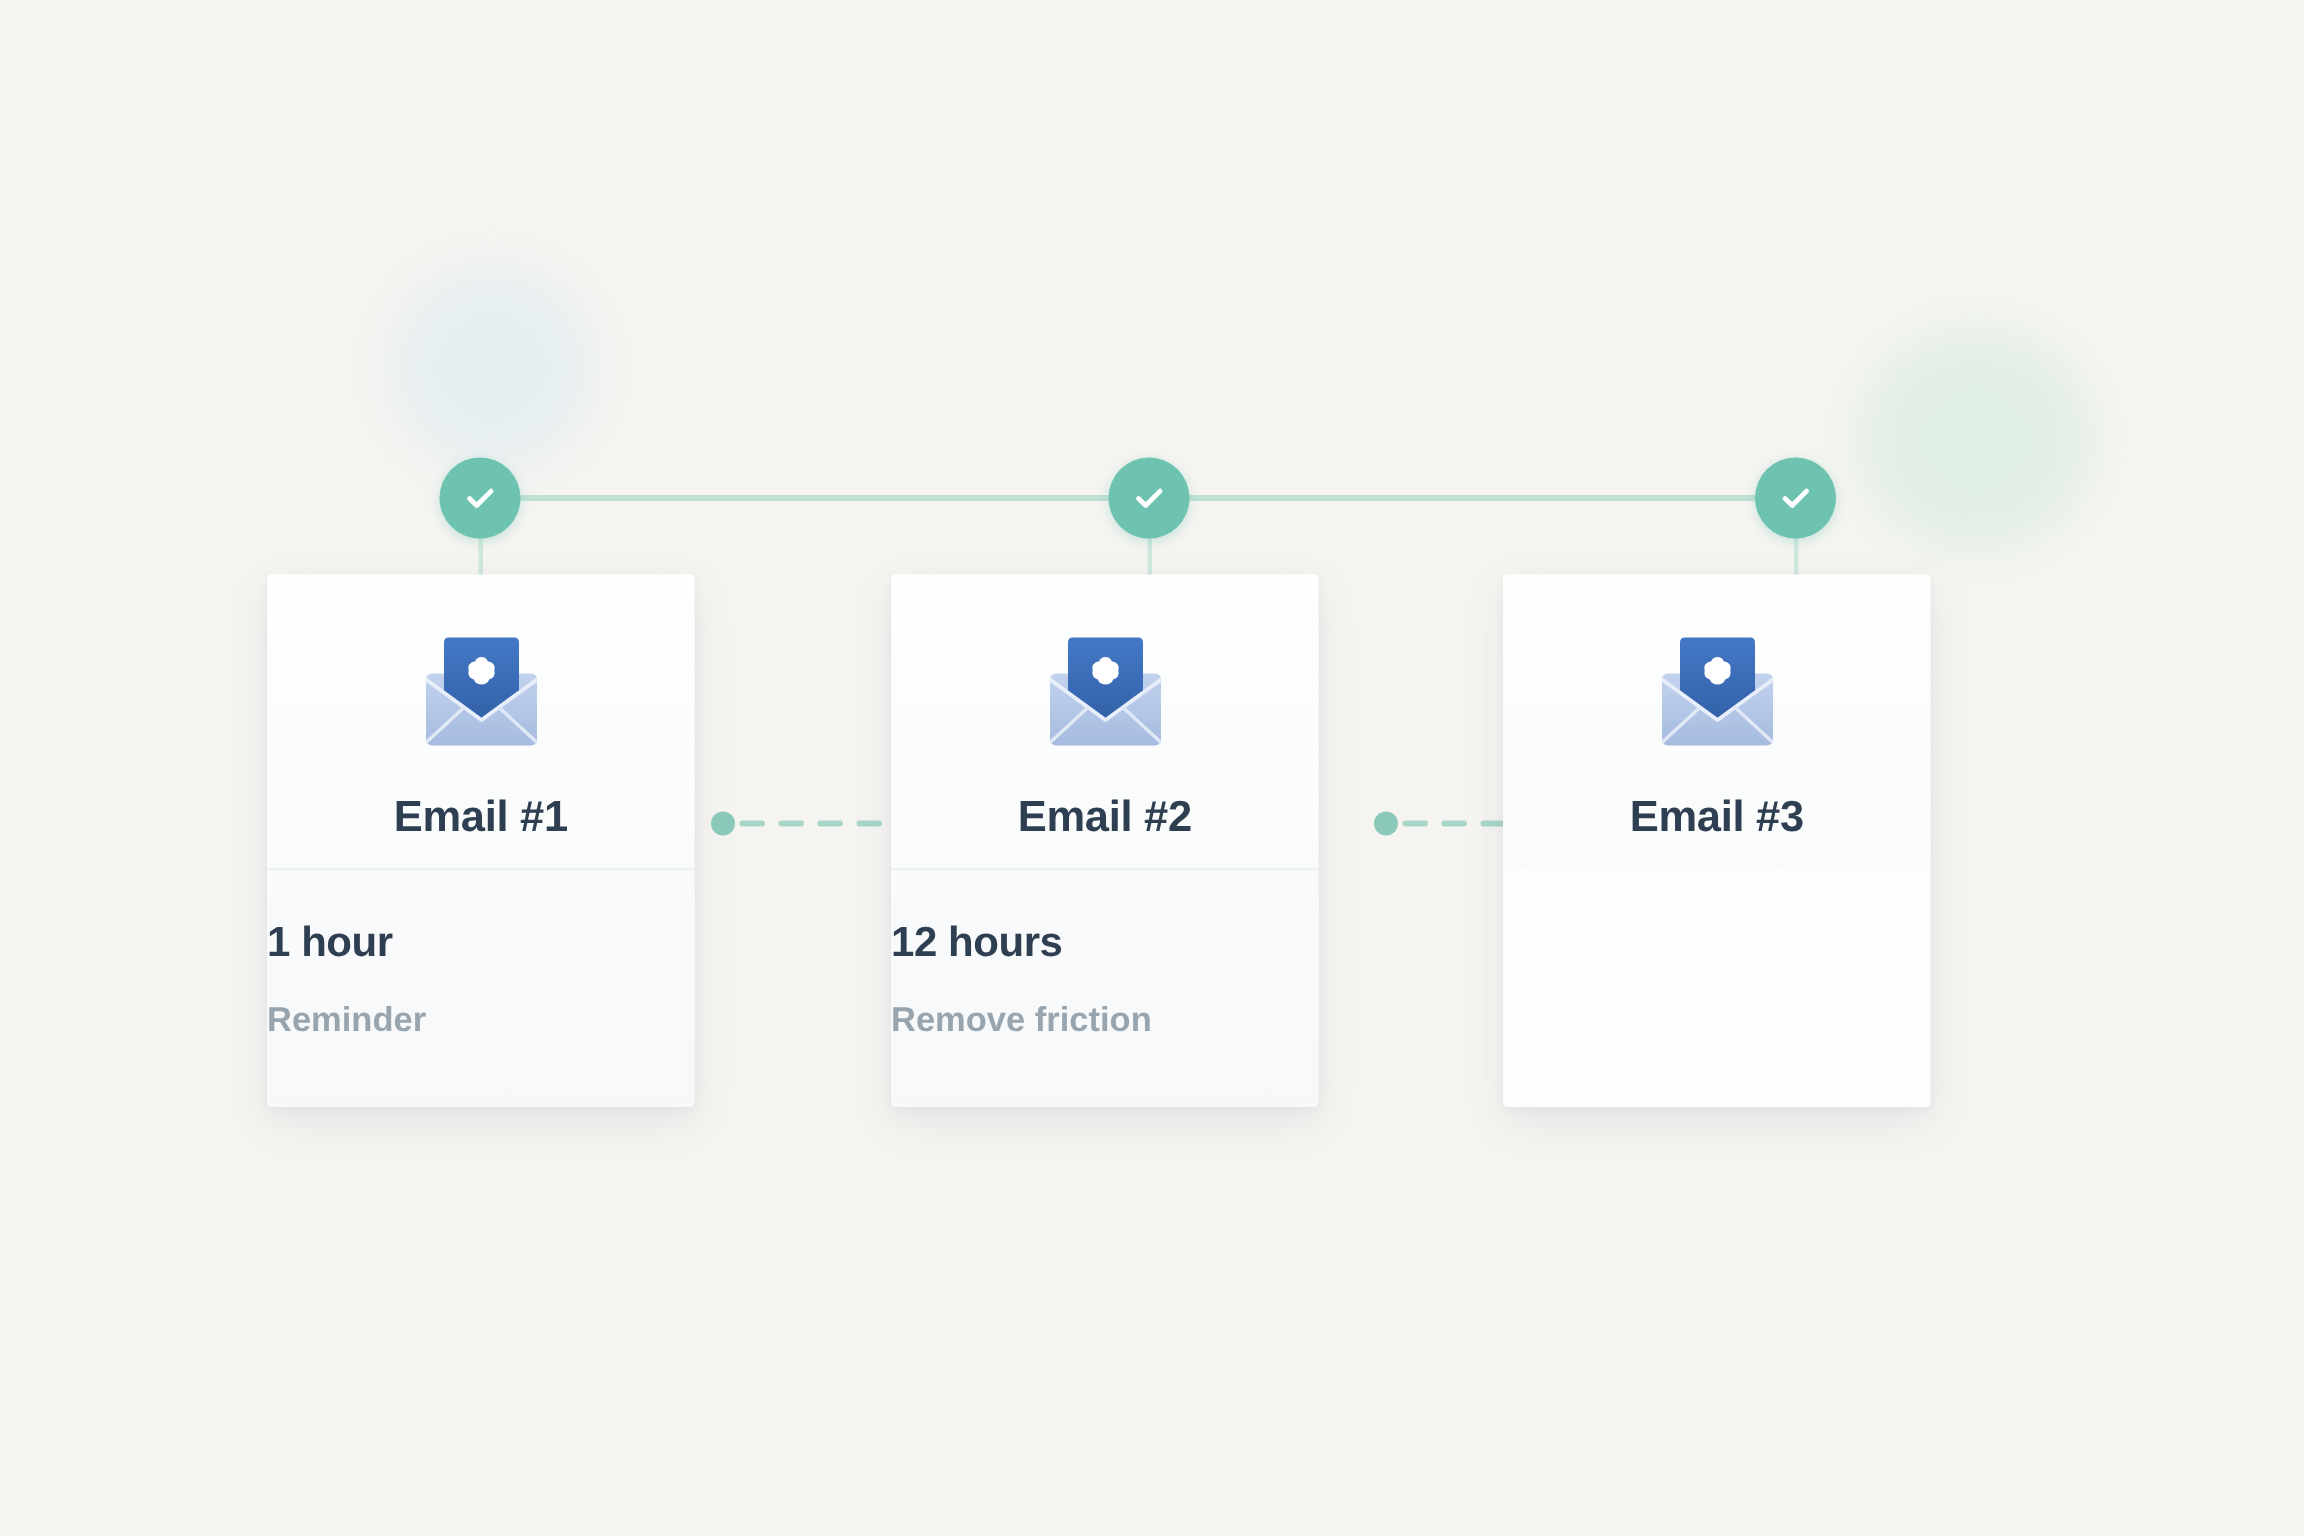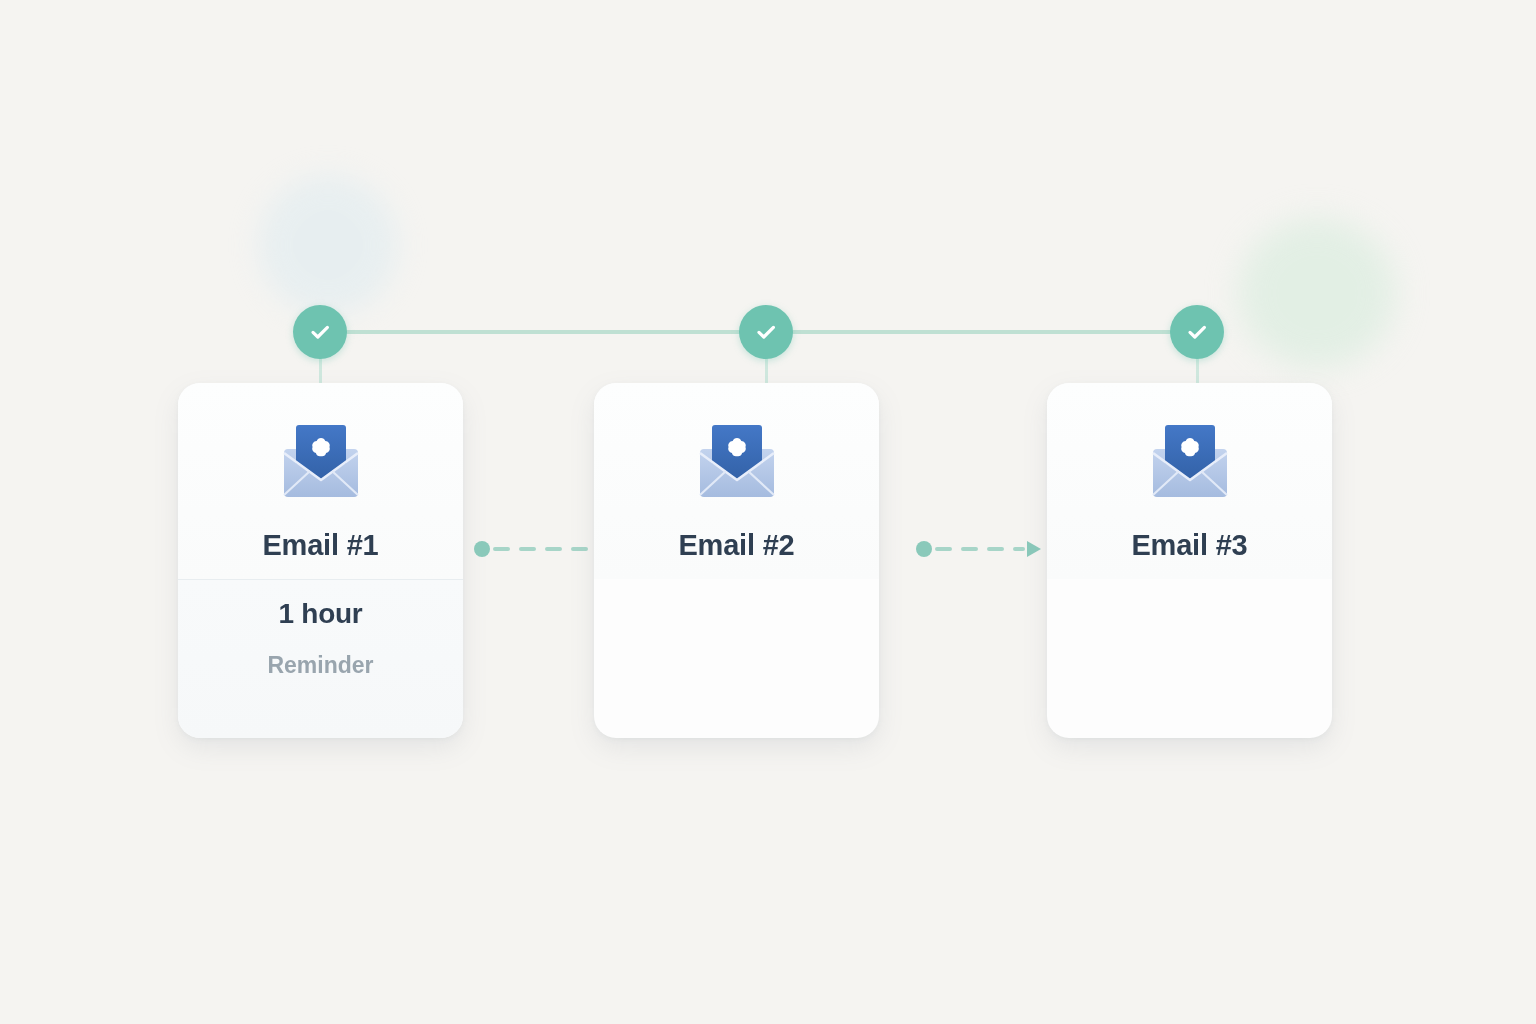--- a/index.html
+++ b/index.html
@@ -82,21 +82,21 @@
     background: #cfe8de;
     border-radius: 2px;
   }
 
   
   .card {
     position: absolute;
     top: 383px;
     width: 285px;
     height: 355px;
-    border-radius: 22px;
+    border-radius: 3px;
     background: #fdfdfd;
     box-shadow: 0 10px 26px rgba(120,135,150,.13),
                 0 2px 5px rgba(120,135,150,.07);
     overflow: hidden;
     display: flex;
     flex-direction: column;
   }
   .card-top {
     flex: 0 0 196px;
     background: linear-gradient(180deg, #fdfefe 0%, #fafbfb 100%);
@@ -105,22 +105,21 @@
     align-items: center;
     justify-content: flex-start;
     padding-top: 36px;
   }
   .card-bottom {
     flex: 1 1 auto;
     background: linear-gradient(180deg, #f8fafb 0%, #f6f8f9 100%);
     border-top: 1px solid #e8edf0;
     display: flex;
     flex-direction: column;
-    align-items: center;
-    padding-top: 18px;
+    padding-top: 32px;
   }
 
   .env-wrap { width: 92px; height: 84px; position: relative; }
   .env-wrap svg { display: block; }
 
   .card-title {
     margin-top: 26px;
     font-size: 29px;
     font-weight: bold;
     color: #2f3f52;
@@ -243,33 +242,37 @@
           </defs>
           <rect x="9" y="30" width="74" height="48" rx="4" fill="url(#bodyg2)"></rect>
           <path d="M24 6 h44 a3 3 0 0 1 3 3 v35 l-25 16 l-25 -16 v-35 a3 3 0 0 1 3 -3 z" fill="url(#flapg2)"></path>
           <path d="M9 34 L46 61 L83 34" fill="none" stroke="#e8eefa" stroke-width="2.6" stroke-linejoin="round"></path>
           <path d="M9 76 L35 52 M83 76 L57 52" fill="none" stroke="#e1e9f7" stroke-width="2.2"></path>
           <path d="M46 19 a4.6 4.6 0 0 1 4.3 3.0 a4.4 4.4 0 0 1 4.2 6.0 a4.4 4.4 0 0 1 -3.4 6.0 a4.5 4.5 0 0 1 -5.1 3.2 a4.5 4.5 0 0 1 -5.1 -3.2 a4.4 4.4 0 0 1 -3.4 -6.0 a4.4 4.4 0 0 1 4.2 -6.0 a4.6 4.6 0 0 1 4.3 -3.0 z" fill="#ffffff"></path>
         </svg>
       </div>
       <div class="card-title">Email #2</div>
     </div>
+    <div class="card-bottom">
+      <div class="card-timing">12 hours</div>
+      <div class="card-caption">Remove friction</div>
+    </div>
   </div>
 
   <div class="connector" style="left:915px;">
     <span>
       <svg width="146" height="30" viewBox="0 0 146 30">
         <circle cx="9" cy="15" r="8" fill="#8ac9ba"></circle>
         <line x1="22" y1="15" x2="108" y2="15" stroke="#a7d5c8" stroke-width="4" stroke-linecap="round" stroke-dasharray="13 13"></line>
         <path d="M112 7 L126 15 L112 23 Z" fill="#8ac9ba"></path>
       </svg>
     </span>
   </div>
 
-  <div class="card" style="left:1047px;gap:16px;">
+  <div class="card" style="left:1002px;gap:16px;">
     <div class="card-top">
       <div class="env-wrap">
         <svg width="92" height="84" viewBox="0 0 92 84">
           <defs>
             <linearGradient id="bodyg3" x1="0" y1="0" x2="0" y2="1">
               <stop offset="0" stop-color="#c3d3ee"></stop>
                 <stop offset="1" stop-color="#a5bbdf"></stop>
             </linearGradient>
             <linearGradient id="flapg3" x1="0" y1="0" x2="0" y2="1">
               <stop offset="0" stop-color="#4478c7"></stop>

